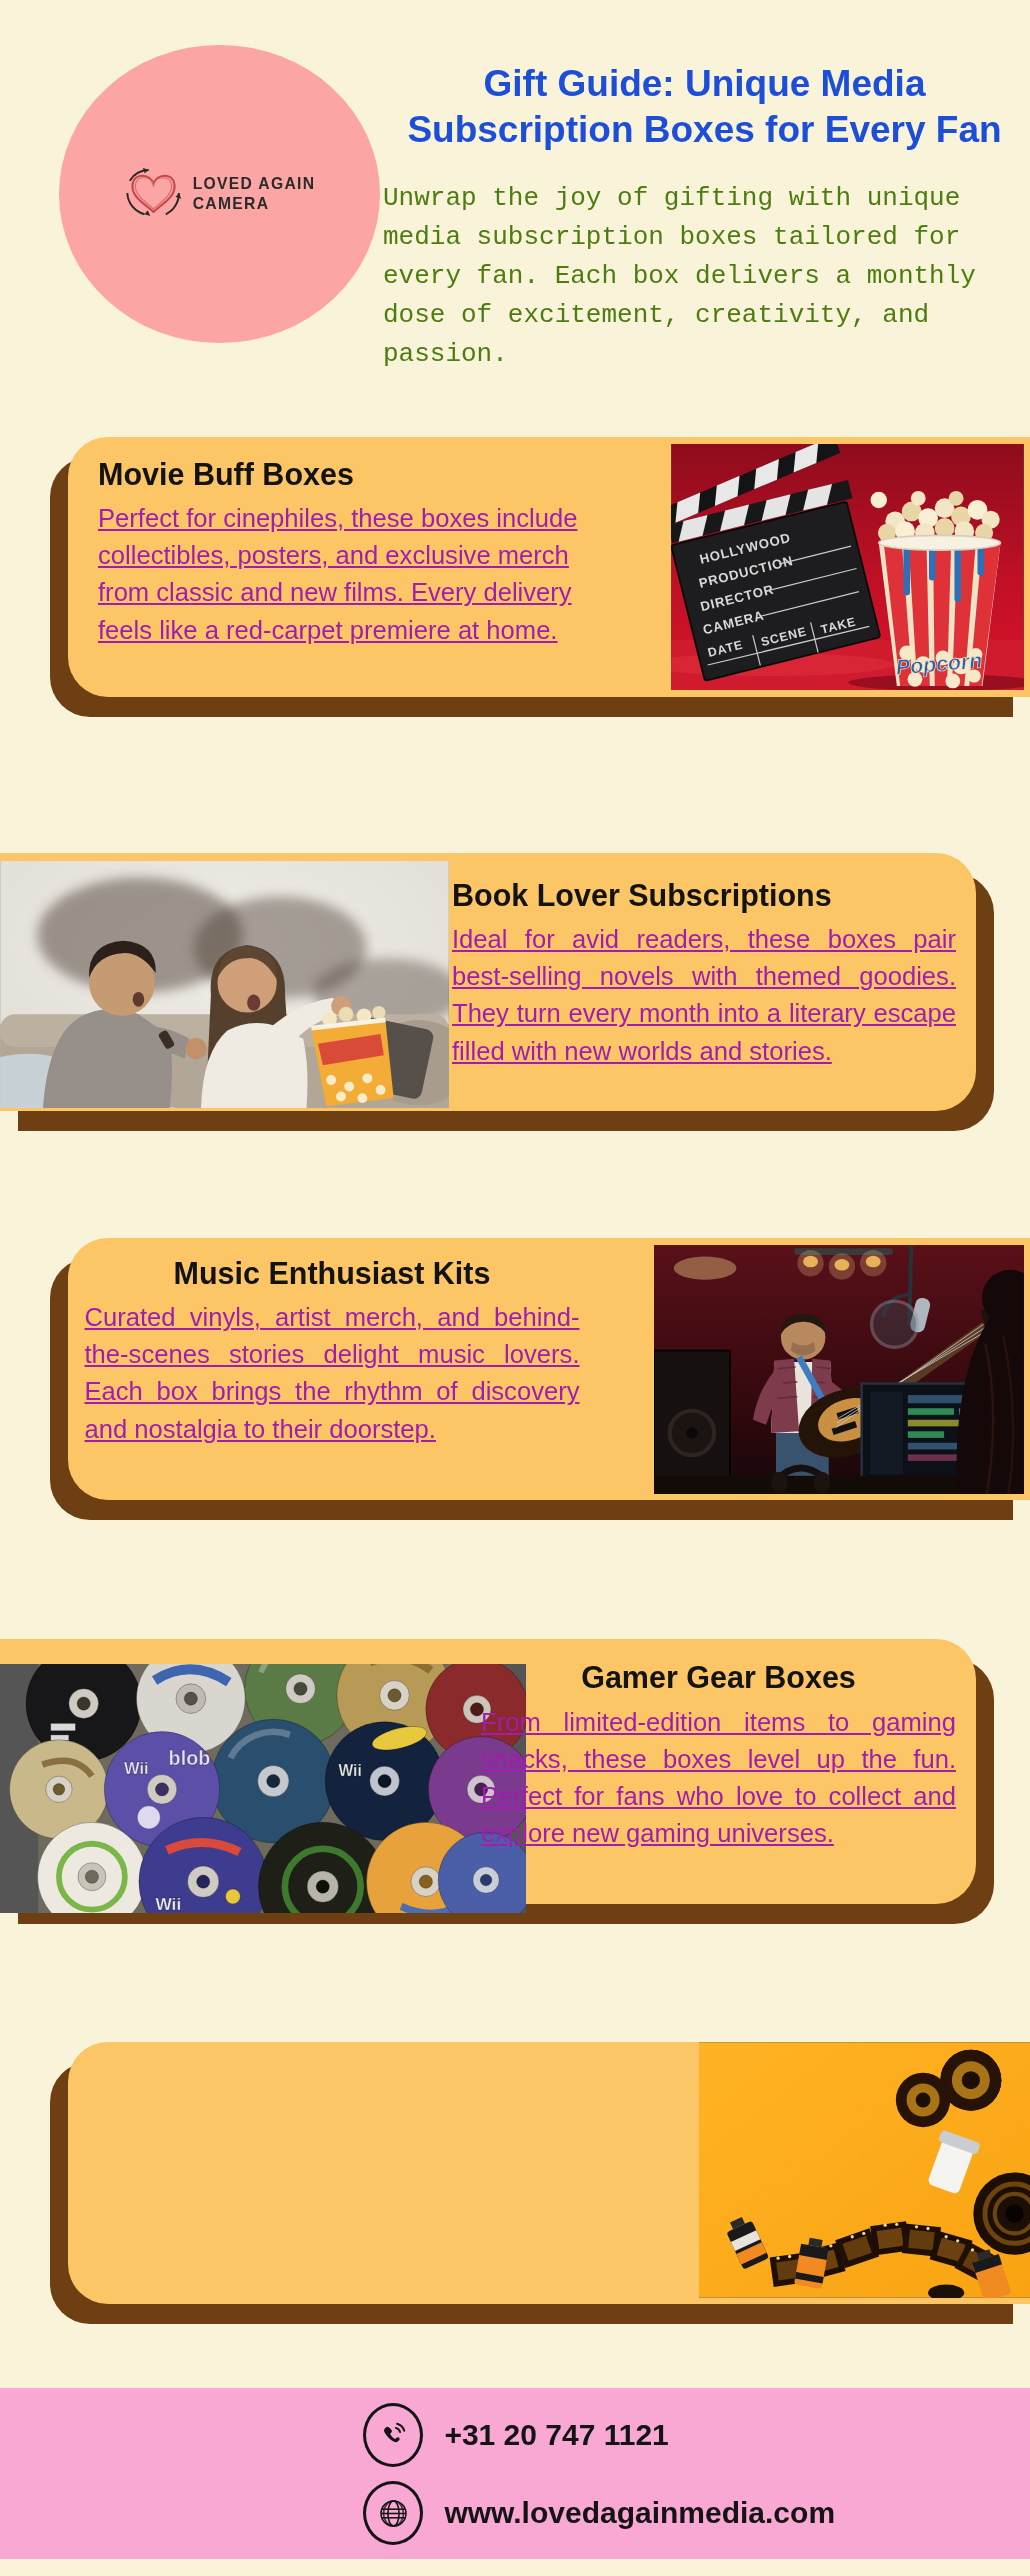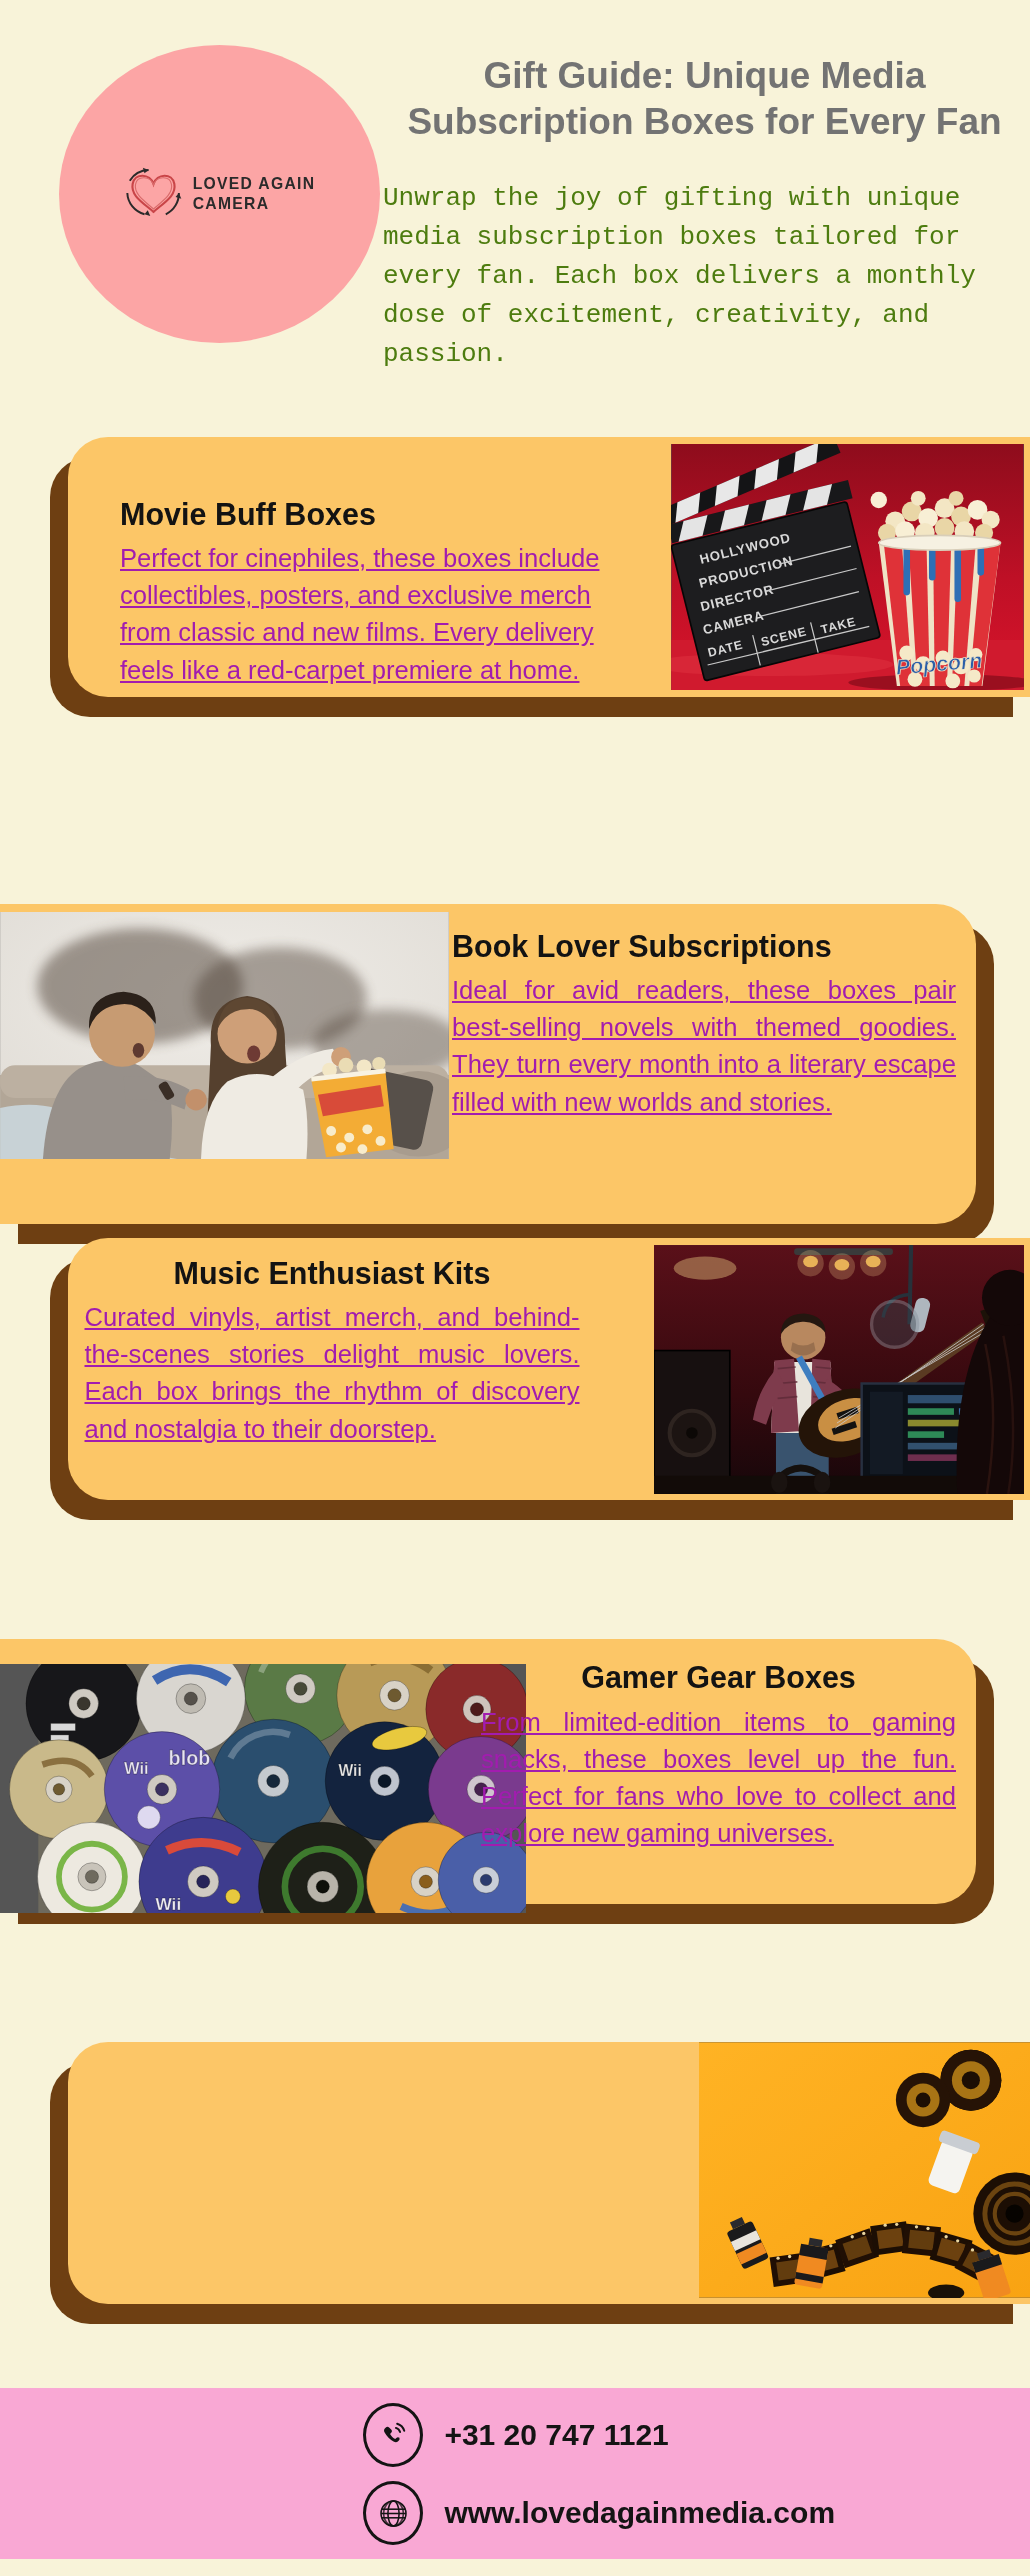--- a/index.html
+++ b/index.html
@@ -12,45 +12,45 @@
   .page{position:absolute;inset:0;overflow:hidden;}
 
   
   .logo-circle{
     position:absolute;left:59px;top:45px;width:321px;height:298px;
     background:#fca5a5;border-radius:50%;
     display:flex;align-items:center;justify-content:center;gap:10px;
   }
   .brand-text{font-size:15.7px;font-weight:700;letter-spacing:1.3px;color:#2B2B2B;line-height:1.3;}
   .page-title{
-    position:absolute;left:379px;top:28px;width:651px;
-    font-size:37px;font-weight:800;line-height:1.24;text-align:center;color:#737373;
+    position:absolute;left:379px;top:36px;width:651px;
+    font-size:37px;font-weight:800;line-height:1.24;text-align:center;color:#1d4ed8;
   }
   .page-intro{
     position:absolute;left:383px;top:153px;width:635px;
     font-size:26px;line-height:1.5;color:#4d7c0f;font-family:Liberation Mono, monospace;
   }
 
   
   .card{position:absolute;background:#FCC667;}
   .card.from-left{border-radius:40px 0 0 40px;box-shadow:-18px 20px 0 0 #6E3F12;}
   .card.from-right{border-radius:0 40px 40px 0;box-shadow:18px 20px 0 0 #6E3F12;}
   .card-text{position:absolute;}
   .card-title{font-size:30.5px;font-weight:800;color:#131313;margin:0 0 8.2px 0;}
   .card-title.centered{text-align:center;}
   .card-body{font-size:25.6px;line-height:1.45;margin:0;color:#a21caf;text-align:justify;text-align-last:left;text-decoration:underline;}
   .card-body.ragged{text-align:left;}
   .photo{position:absolute;overflow:hidden;background:#555;}
   .photo svg{display:block;width:100%;height:100%;}
 
   #card-movie{left:68px;top:437px;width:963px;height:260px;}
-  #card-movie .card-text{left:52px;top:20px;width:504px;margin-top:40px;}
+  #card-movie .card-text{left:30px;top:20px;width:504px;}
   #card-movie .photo{right:6.6px;top:6.6px;width:353px;height:246px;}
 
-  #card-book{left:0;top:904px;width:976px;height:320px;}
+  #card-book{left:0;top:853px;width:976px;height:258px;}
   #card-book .card-text{left:452px;top:25px;width:504px;}
   #card-book .photo{left:0;top:8.2px;width:449px;height:247px;}
 
   #card-music{left:68px;top:1238px;width:963px;height:262px;}
   #card-music .card-text{left:16.5px;top:18px;width:495px;}
   #card-music .photo{left:586px;top:6.6px;width:370px;height:249px;}
 
   #card-gamer{left:0;top:1639px;width:976px;height:265px;}
   #card-gamer .card-text{left:481px;top:21.4px;width:475px;}
   #card-gamer .photo{left:0;top:25px;width:526px;height:249px;}

